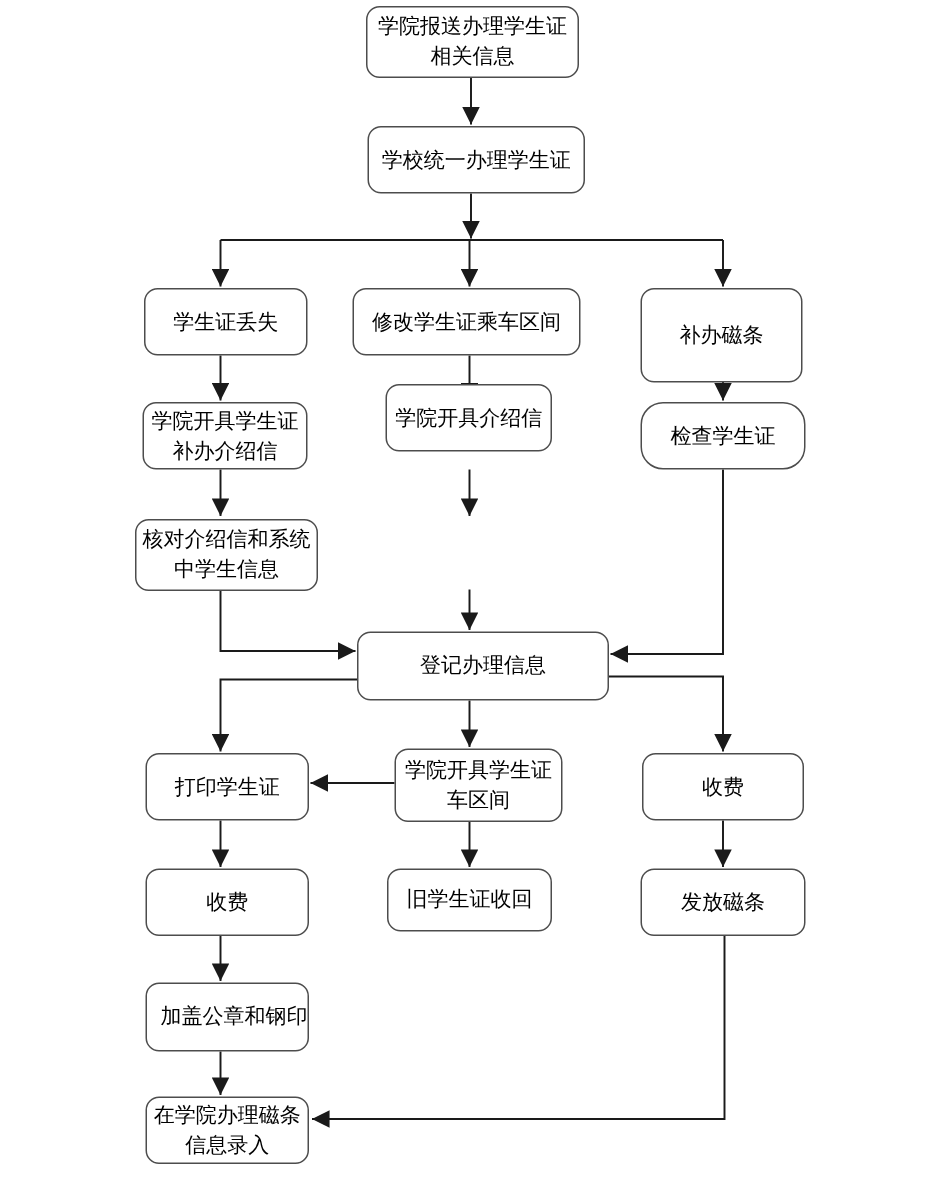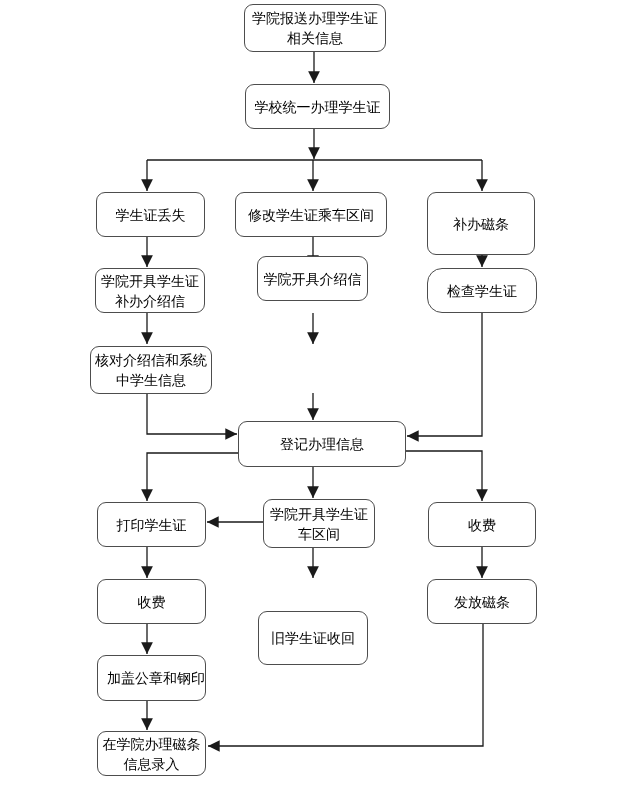--- a/index.html
+++ b/index.html
@@ -109,21 +109,21 @@
   <div class="node" style="left:263px; top:499px; width:112px; height:49px;">
       <span>学院开具学生证
 车区间</span>
     </div>
   <div class="node" style="left:428px; top:502px; width:108px; height:45px;">
       <span>收费</span>
     </div>
   <div class="node" style="left:97px;  top:579px; width:109px; height:45px;">
       <span>收费</span>
     </div>
-  <div class="node" style="left:258px; top:611px; width:110px; height:54px;">
+  <div class="node" style="left:258px; top:579px; width:110px; height:42px;">
       <span>旧学生证收回</span>
     </div>
   <div class="node" style="left:427px; top:579px; width:110px; height:45px;">
       <span>发放磁条</span>
     </div>
   <div class="node" style="left:97px;  top:655px; width:109px; height:46px;justify-content:flex-end;">
       <span>加盖公章和钢印</span>
     </div>
   <div class="node" style="left:97px;  top:731px; width:109px; height:45px;">
       <span>在学院办理磁条

